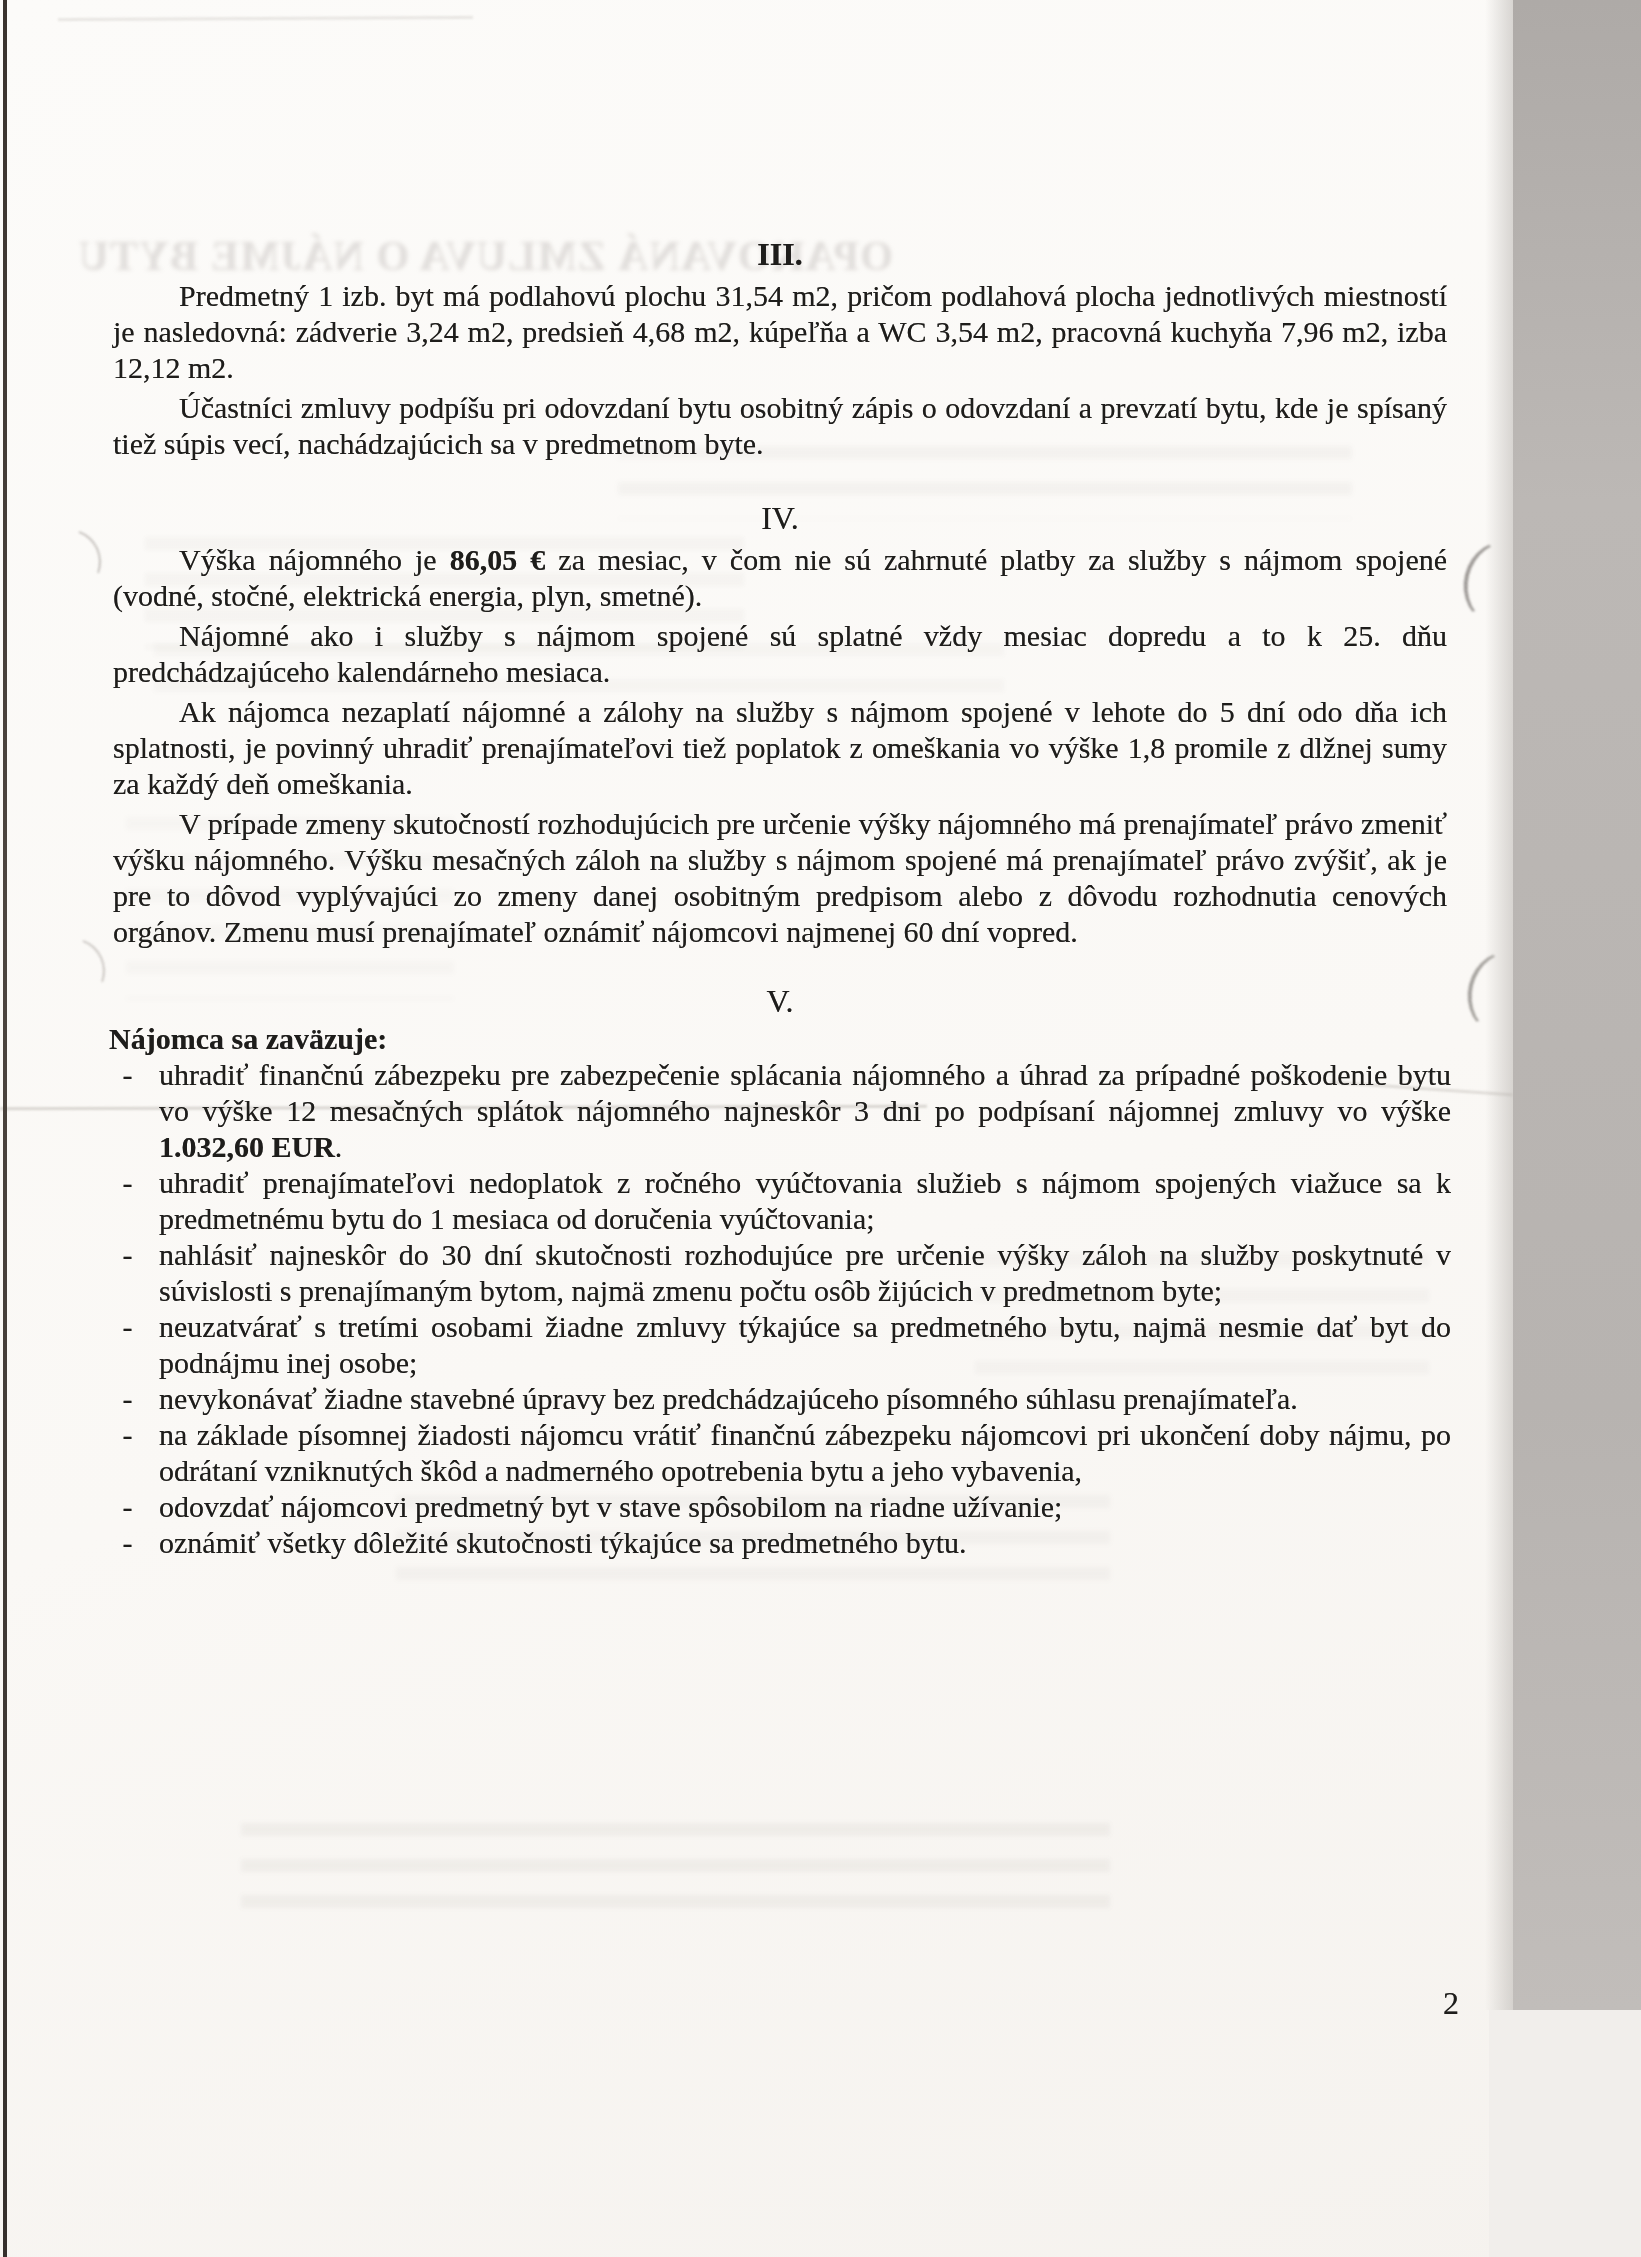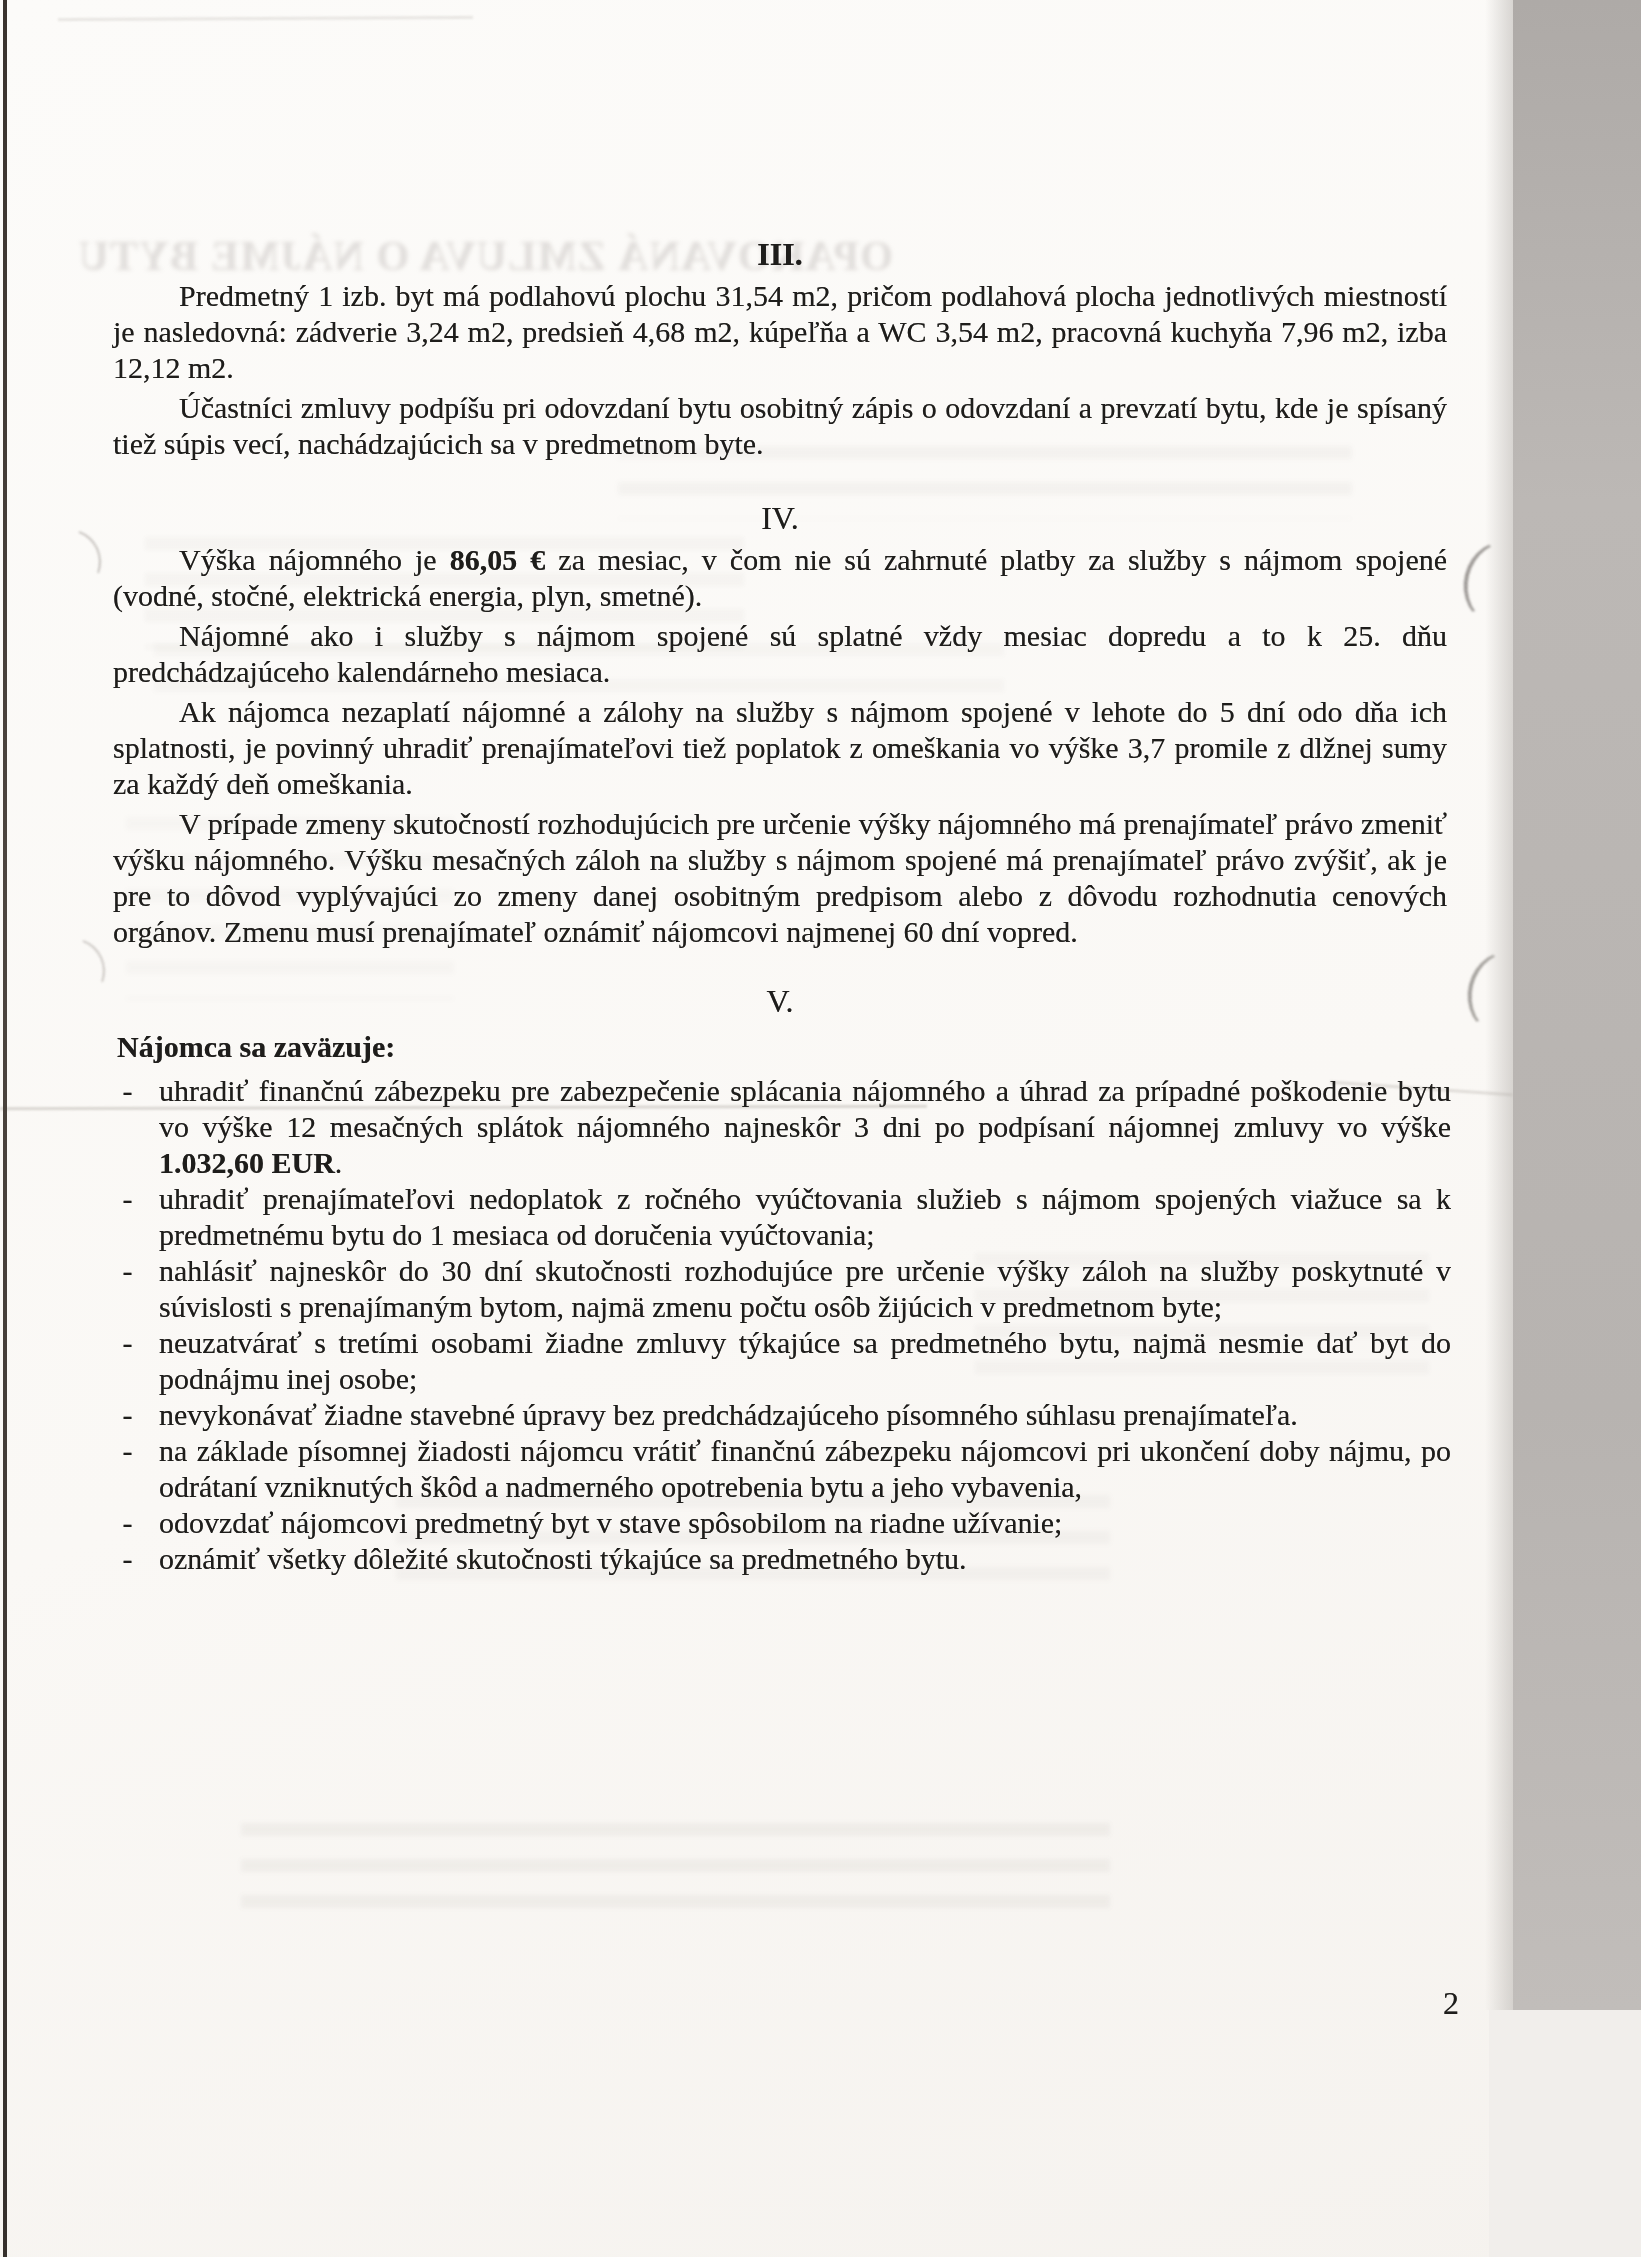--- a/index.html
+++ b/index.html
@@ -20,21 +20,21 @@
   .content{position:absolute;left:109px;top:0;width:1342px;
     font-size:30px;line-height:36px;text-align:justify;
     text-shadow:0 0 0.5px rgba(32,30,28,0.65);}
   p.para{margin:4px;padding:0;}
   .indent{text-indent:66px;}
   .sec-heading{text-align:center;font-size:32px;line-height:39px;margin:0;}
   .bold{font-weight:bold;}
   .mt243{margin-top:235px}.mt26{margin-top:25px}.mt22{margin-top:21px}
   .mt38{margin-top:37px}.mt36{margin-top:35px}.mt33{margin-top:32px}
   .mt6{margin-top:5.8px}.mt40{margin-top:39px}
-  .oblig{font-weight:bold;margin:8px;}
+  .oblig{font-weight:bold;margin:0;}
   ul.dashes{list-style:none;margin:0;padding:0;}
   ul.dashes li{position:relative;padding-left:50px;margin:0;}
   ul.dashes li::before{content:"-";position:absolute;left:13.5px;top:0;}
   .page-number{position:absolute;left:1443px;top:1985px;font-size:32px;
     text-shadow:0 0 0.5px rgba(32,30,28,0.6);}
   
   .bleed-heading{position:absolute;left:217px;top:232px;width:676px;white-space:nowrap;
     font-weight:bold;font-size:42px;letter-spacing:1px;transform:scaleX(-1);
     color:rgba(118,112,104,0.20);filter:blur(2.1px);}
   .smudge{position:absolute;filter:blur(2.9px);opacity:.55;
@@ -79,21 +79,21 @@
 
   <div class="content">
 
     <div class="sec-heading bold mt243">III.</div>
     <p class="para indent mt26">Predmetný 1 izb. byt má podlahovú plochu 31,54 m2, pričom podlahová plocha jednotlivých miestností je nasledovná: zádverie 3,24 m2, predsieň 4,68 m2, kúpeľňa a WC 3,54 m2, pracovná kuchyňa 7,96 m2, izba 12,12 m2.</p>
     <p class="para indent mt22">Účastníci zmluvy podpíšu pri odovzdaní bytu osobitný zápis o odovzdaní a prevzatí bytu, kde je spísaný tiež súpis vecí, nachádzajúcich sa v predmetnom byte.</p>
 
     <div class="sec-heading mt38">IV.</div>
     <p class="para indent mt36"><span>Výška nájomného je </span><b>86,05 €</b><span> za mesiac, v čom nie sú zahrnuté platby za služby s nájmom spojené (vodné, stočné, elektrická energia, plyn, smetné).</span></p>
     <p class="para indent">Nájomné ako i služby s nájmom spojené sú splatné vždy mesiac dopredu a to k 25. dňu predchádzajúceho kalendárneho mesiaca.</p>
-    <p class="para indent">Ak nájomca nezaplatí nájomné a zálohy na služby s nájmom spojené v lehote do 5 dní odo dňa ich splatnosti, je povinný uhradiť prenajímateľovi tiež poplatok z omeškania vo výške 3,7 promile z dlžnej sumy za každý deň omeškania.</p>
+    <p class="para indent">Ak nájomca nezaplatí nájomné a zálohy na služby s nájmom spojené v lehote do 5 dní odo dňa ich splatnosti, je povinný uhradiť prenajímateľovi tiež poplatok z omeškania vo výške 1,8 promile z dlžnej sumy za každý deň omeškania.</p>
     <p class="para indent">V prípade zmeny skutočností rozhodujúcich pre určenie výšky nájomného má prenajímateľ právo zmeniť výšku nájomného. Výšku mesačných záloh na služby s nájmom spojené má prenajímateľ právo zvýšiť, ak je pre to dôvod vyplývajúci zo zmeny danej osobitným predpisom alebo z dôvodu rozhodnutia cenových orgánov. Zmenu musí prenajímateľ oznámiť nájomcovi najmenej 60 dní vopred.</p>
 
     <div class="sec-heading mt33">V.</div>
 
     <p class="oblig mt6">Nájomca sa zaväzuje:</p>
     <ul class="dashes">
       <li><span>uhradiť finančnú zábezpeku pre zabezpečenie splácania nájomného a úhrad za prípadné poškodenie bytu vo výške 12 mesačných splátok nájomného najneskôr 3 dni po podpísaní nájomnej zmluvy vo výške </span><b>1.032,60 EUR</b><span>.</span></li>
       <li>uhradiť prenajímateľovi nedoplatok z ročného vyúčtovania služieb s nájmom spojených viažuce sa k predmetnému bytu do 1 mesiaca od doručenia vyúčtovania;</li>
       <li>nahlásiť najneskôr do 30 dní skutočnosti rozhodujúce pre určenie výšky záloh na služby poskytnuté v súvislosti s prenajímaným bytom, najmä zmenu počtu osôb žijúcich v predmetnom byte;</li>
       <li>neuzatvárať s tretími osobami žiadne zmluvy týkajúce sa predmetného bytu, najmä nesmie dať byt do podnájmu inej osobe;</li>

